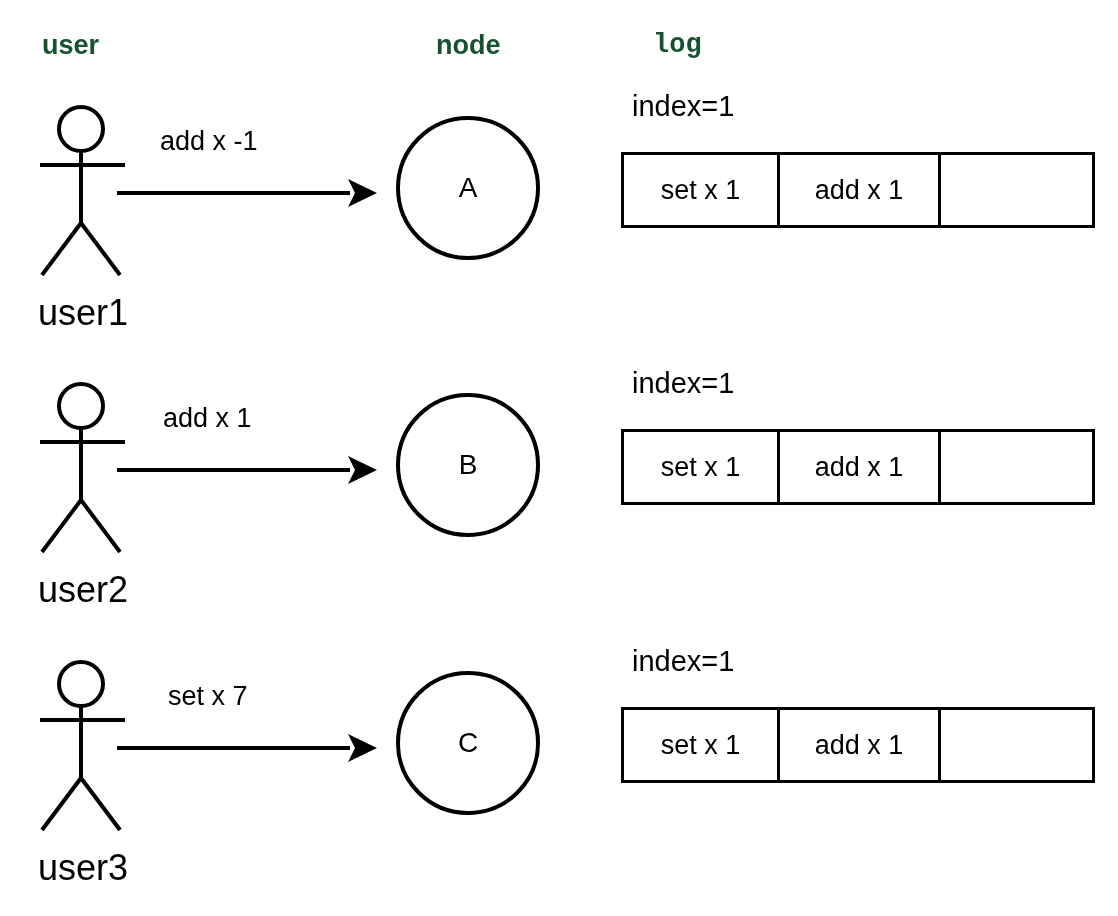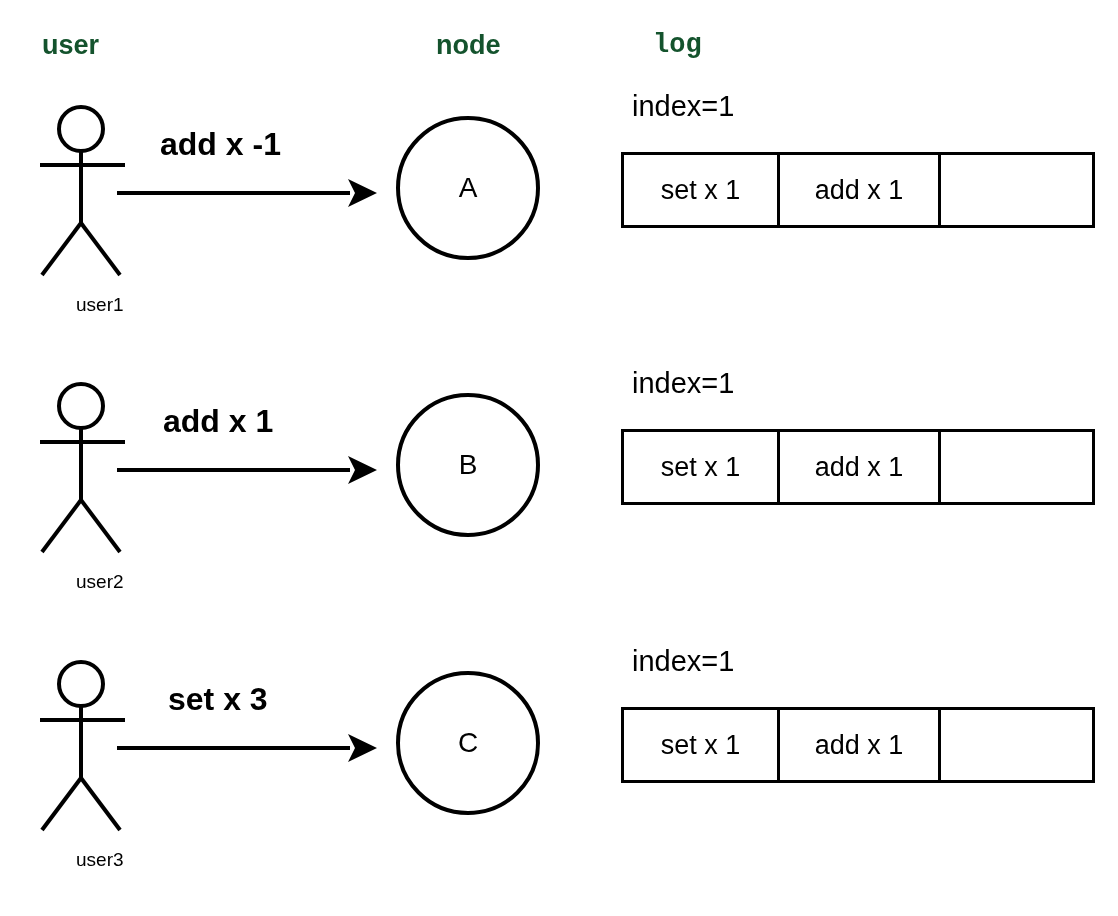--- a/index.html
+++ b/index.html
@@ -39,39 +39,37 @@
   
   .actor-svg {
     position: absolute;
     left: 28px;
     top: 98px;
   }
   .actor-label {
     position: absolute;
     left: 38px;
     top: 295px;
-    font-size: 19px;
-    line-height: 1;
-    white-space: nowrap;
-    margin-left: 38px;
+    font-size: 36px;
+    line-height: 1;
+    white-space: nowrap;
   }
 
   
   .arrow-svg {
     position: absolute;
     left: 115px;
     top: 170px;
   }
   .msg-label {
     position: absolute;
     top: 128px;
-    font-size: 32px;
-    line-height: 1;
-    white-space: nowrap;
-    font-weight: bold;
+    font-size: 27px;
+    line-height: 1;
+    white-space: nowrap;
   }
   .msg-1 { left: 160px; }
   .msg-2 { left: 163px; }
   .msg-3 { left: 168px; }
 
   
   .node-svg {
     position: absolute;
     left: 396px;
     top: 116px;
@@ -197,21 +195,21 @@
 
     <svg class="actor-svg" width="130" height="190" viewBox="0 0 130 190">
       <circle cx="53" cy="31" r="22" fill="none" stroke="#000" stroke-width="4"></circle>
       <line x1="53" y1="53" x2="53" y2="125" stroke="#000" stroke-width="4"></line>
       <line x1="12" y1="67" x2="97" y2="67" stroke="#000" stroke-width="4"></line>
       <line x1="53" y1="125" x2="14" y2="177" stroke="#000" stroke-width="4"></line>
       <line x1="53" y1="125" x2="92" y2="177" stroke="#000" stroke-width="4"></line>
     </svg>
     <div class="actor-label">user3</div>
 
-    <div class="msg-label msg-3">set x 3</div>
+    <div class="msg-label msg-3">set x 7</div>
     <svg class="arrow-svg" width="270" height="46" viewBox="0 0 270 46">
       <line x1="2" y1="23" x2="235" y2="23" stroke="#000" stroke-width="4"></line>
       <polygon points="233,9 262,23 233,37 240,23" fill="#000"></polygon>
     </svg>
 
     <svg class="node-svg" width="144" height="144" viewBox="0 0 144 144">
       <circle cx="72" cy="72" r="70" fill="#fff" stroke="#000" stroke-width="4"></circle>
     </svg>
     <div class="node-letter">C</div>
 

